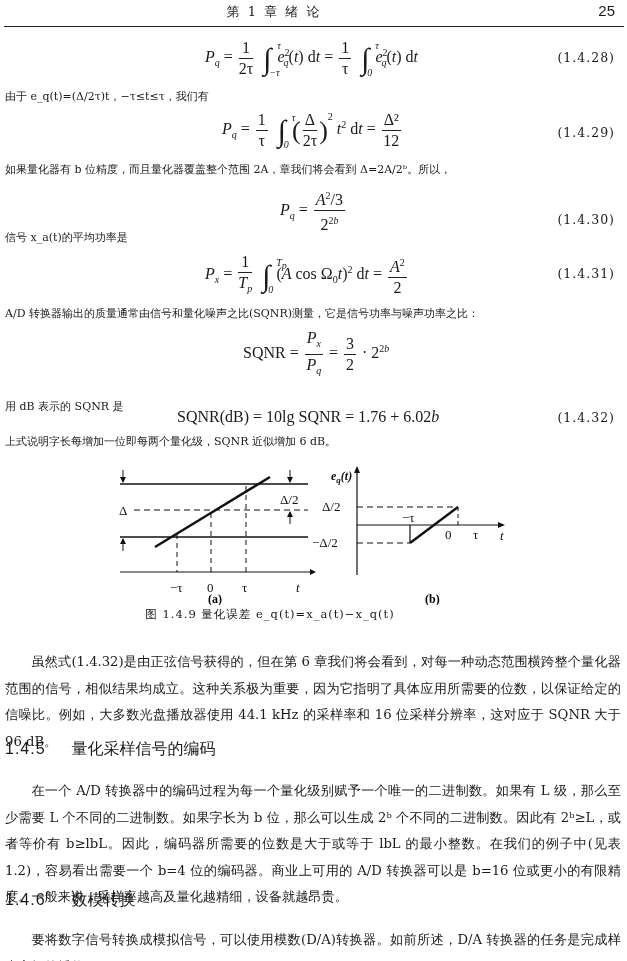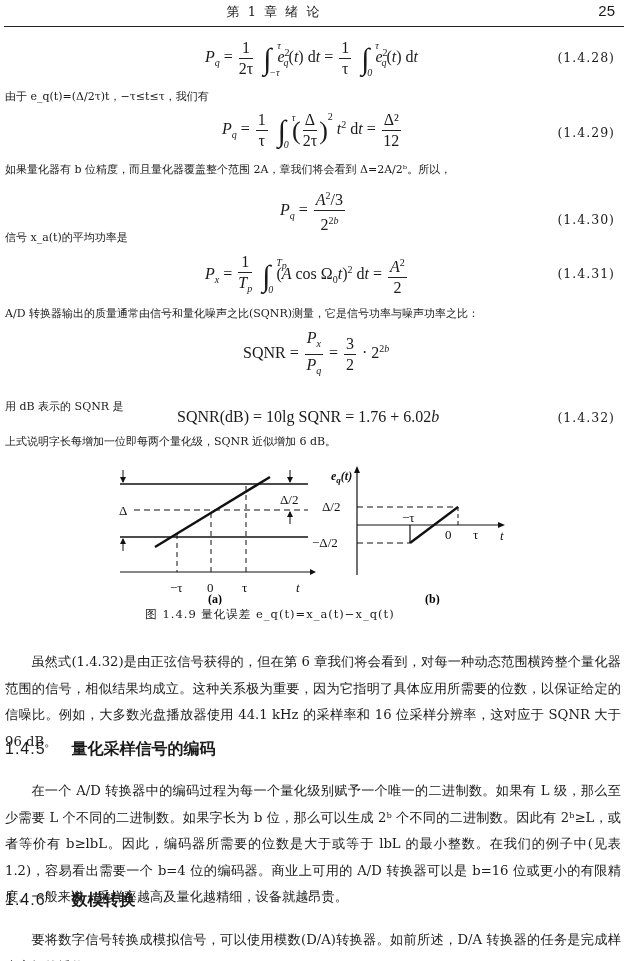--- a/index.html
+++ b/index.html
@@ -19,21 +19,21 @@
   .frac { display: inline-block; vertical-align: middle; text-align: center; margin: 0 2px; }
   .frac > span { display: block; line-height: 20px; }
   .frac > .num { border-bottom: 1px solid #222; padding: 0 2px; }
   .integral { font-size: 30px; vertical-align: middle; display: inline-block; position: relative; margin: 0 2px 0 4px; }
   .lim { position: absolute; font-size: 10px; font-style: italic; }
   .lim.up { top: -2px; left: 14px; }
   .lim.dn { bottom: -2px; left: 6px; }
   sup, sub { font-size: 10px; }
   .section-heading { font-family: "DejaVu Sans", "Liberation Sans", sans-serif; font-size: 16px; left: 5px; }
   .section-heading .num { font-family: "Liberation Sans", sans-serif; font-weight: normal; margin-right: 26px; letter-spacing: 1px; }
-  .section-heading .ttl { font-weight: bold; margin-top: 47px; }
+  .section-heading .ttl { font-weight: normal; margin-top: 47px; }
   .caption { font-size: 11.5px; letter-spacing: 1px; }
   svg text { font-family: "Liberation Serif", serif; }
 </style>
 </head>
 <body>
 
 <div class="abs header-title">第 1 章   绪     论</div>
 <div class="abs page-number">25</div>
 <div class="abs header-rule"></div>
 

